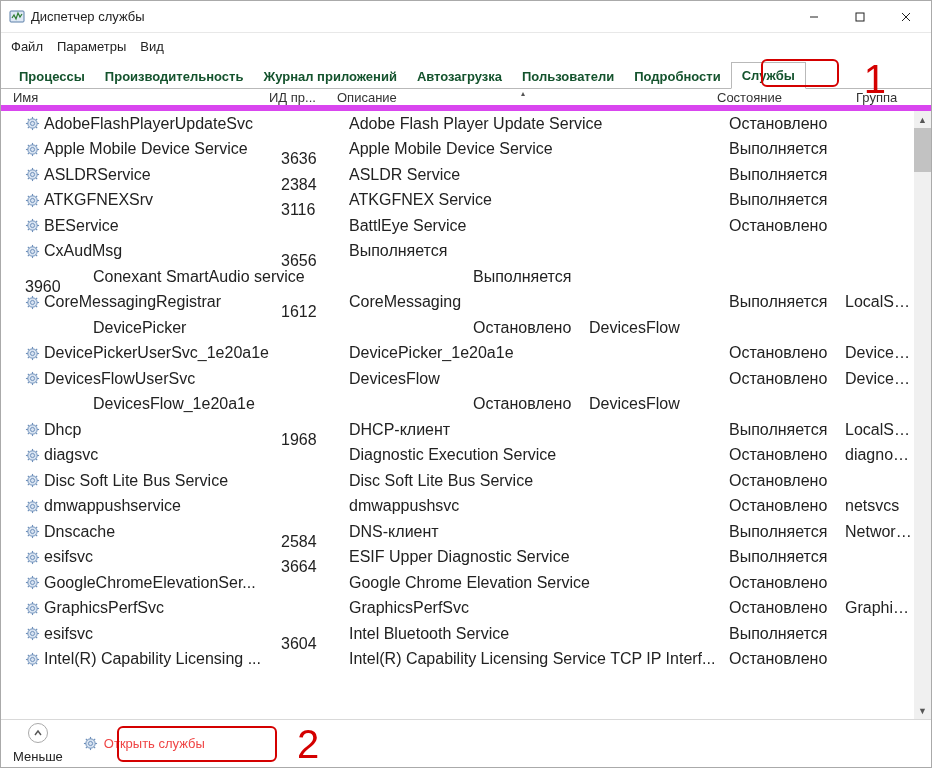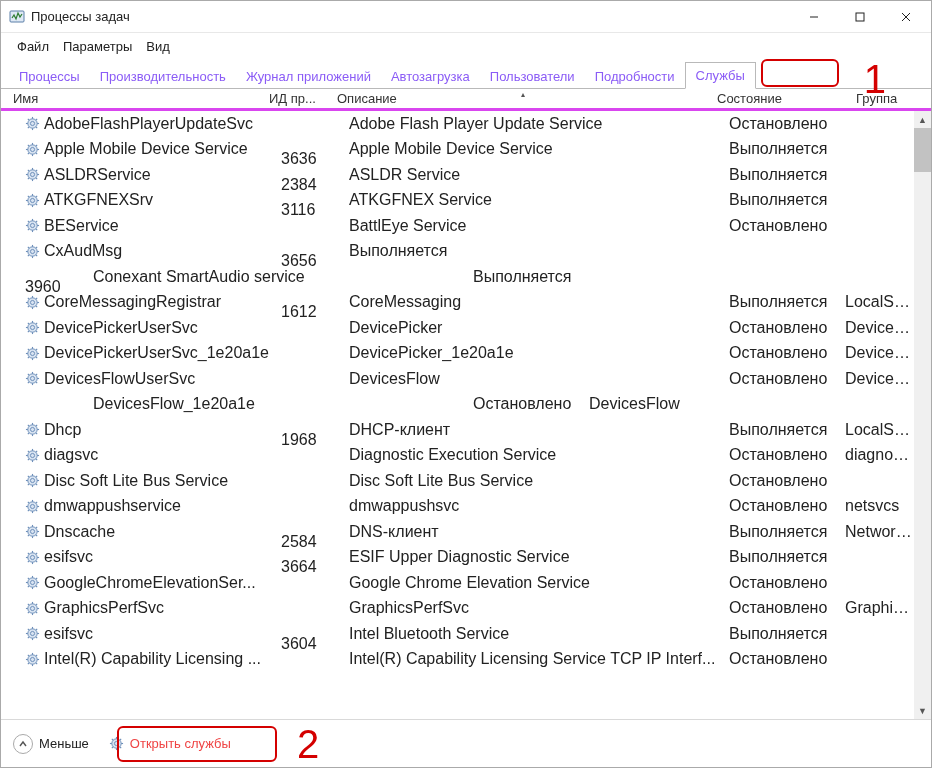--- a/index.html
+++ b/index.html
@@ -38,39 +38,40 @@
   .titlebar .win-btn {
     width: 46px; height: 30px;
     display: flex; align-items: center; justify-content: center;
     font-size: 12px; color:#333;
   }
   .menubar {
     height: 26px;
     display: flex;
     align-items: center;
     gap: 14px;
-    padding: 0 16px;
+    padding: 0 10px;
     font-size: 13px;
   }
   .menubar span { cursor: default; }
   .tabbar {
     display: flex;
     padding: 4px 10px 0 8px;
     border-bottom: 1px solid #b9b9b9;
     align-items: flex-end;
     height: 30px;
     position: relative;
   }
   .tab {
     padding: 5px 10px 5px 10px;
     font-size: 13px;
-    color: #8b5cf6;
+    color: #14532d;
     cursor: default;
     position: relative;
     bottom: -1px;
+    font-weight: bold;
   }
   .tab.active {
     border: 1px solid #b9b9b9;
     border-bottom: 1px solid #fff;
     background: #fff;
   }
   .annotation-1 {
     position:absolute;
     right:92px;
     top:0px;
@@ -83,21 +84,21 @@
     position:absolute;
     right: 45px;
     top: -2px;
     font-size: 40px;
     color:#d40000;
     font-family: "Segoe UI", sans-serif;
   }
   .headers {
     display:flex;
     height:22px;
-    border-bottom:3px solid #d946ef;
+    border-bottom:6px solid #d946ef;
     font-size:13px;
     color:#333;
     align-items:center;
     padding-left:8px;
     position: relative;
   }
   .headers .col { padding: 0 4px; }
   .col-name { width: 256px; }
   .col-pid  { width: 68px; }
   .col-desc { width: 380px; position:relative; }
@@ -136,20 +137,21 @@
     border-top:1px solid #d9d9d9;
     display:flex;
     align-items:center;
     padding: 0 12px;
     gap:12px;
     position:relative;
   }
   .fewer-btn {
     display:flex;align-items:center;gap:6px;
     font-size:13px;
+    flex-direction:column;
   }
   .fewer-btn .circle {
     width:20px;height:20px;border:1px solid #aaa;border-radius:50%;
     display:flex;align-items:center;justify-content:center;
     font-size:10px;color:#555;
   }
   .open-services-btn {
     display:flex;align-items:center;gap:6px;
     font-size:13px; color:#ef4444;
     padding:4px 8px;
@@ -189,21 +191,21 @@
 
 <div class="window">
 
   <div class="titlebar">
     <span class="title-icon">
       <svg viewBox="0 0 16 16" width="16" height="16">
         <rect x="1" y="2" width="14" height="11" rx="1" fill="#dfe9f5" stroke="#5b7ea8" stroke-width="1"></rect>
         <polyline points="3,9 5,6 7,10 9,4 11,8 13,5" fill="none" stroke="#2e7d32" stroke-width="1.2"></polyline>
       </svg>
     </span>
-    <span class="title-text">Процессы задач</span>
+    <span class="title-text">Диспетчер службы</span>
     <div class="win-buttons">
       <div class="win-btn">
         <svg width="10" height="10" viewBox="0 0 10 10">
             <line x1="1" y1="5" x2="9" y2="5" stroke="#222" stroke-width="1"></line>
           </svg>
       </div>
       <div class="win-btn">
         <svg width="10" height="10" viewBox="0 0 10 10">
             <rect x="1" y="1" width="8" height="8" fill="none" stroke="#222" stroke-width="1"></rect>
           </svg>
@@ -408,37 +410,20 @@
   </g>
 </svg></span>
             <span>CoreMessagingRegistrar</span>
           </div>
           <div class="cell cell-pid">1612</div>
           <div class="cell cell-desc">CoreMessaging</div>
           <div class="cell cell-state">Выполняется</div>
           <div class="cell cell-group">LocalServiceNo...</div>
         </div>
         <div class="row">
-          <div class="cell cell-name">
-            <span class="gear-icon"><svg viewBox="0 0 16 16" width="15" height="15">
-  <circle cx="8" cy="8" r="5" fill="#d9e4f2" stroke="#6b8db8" stroke-width="1"></circle>
-  <circle cx="8" cy="8" r="2.2" fill="none" stroke="#6b8db8" stroke-width="1"></circle>
-  <g stroke="#6b8db8" stroke-width="1.2">
-    <line x1="8" y1="1" x2="8" y2="3"></line>
-                  <line x1="8" y1="13" x2="8" y2="15"></line>
-    <line x1="1" y1="8" x2="3" y2="8"></line>
-                  <line x1="13" y1="8" x2="15" y2="8"></line>
-    <line x1="3" y1="3" x2="4.4" y2="4.4"></line>
-                  <line x1="11.6" y1="11.6" x2="13" y2="13"></line>
-    <line x1="13" y1="3" x2="11.6" y2="4.4"></line>
-                  <line x1="4.4" y1="11.6" x2="3" y2="13"></line>
-  </g>
-</svg></span>
-            <span>DevicePickerUserSvc</span>
-          </div>
           <div class="cell cell-pid"></div>
           <div class="cell cell-desc">DevicePicker</div>
           <div class="cell cell-state">Остановлено</div>
           <div class="cell cell-group">DevicesFlow</div>
         </div>
         <div class="row">
           <div class="cell cell-name">
             <span class="gear-icon"><svg viewBox="0 0 16 16" width="15" height="15">
   <circle cx="8" cy="8" r="5" fill="#d9e4f2" stroke="#6b8db8" stroke-width="1"></circle>
   <circle cx="8" cy="8" r="2.2" fill="none" stroke="#6b8db8" stroke-width="1"></circle>

